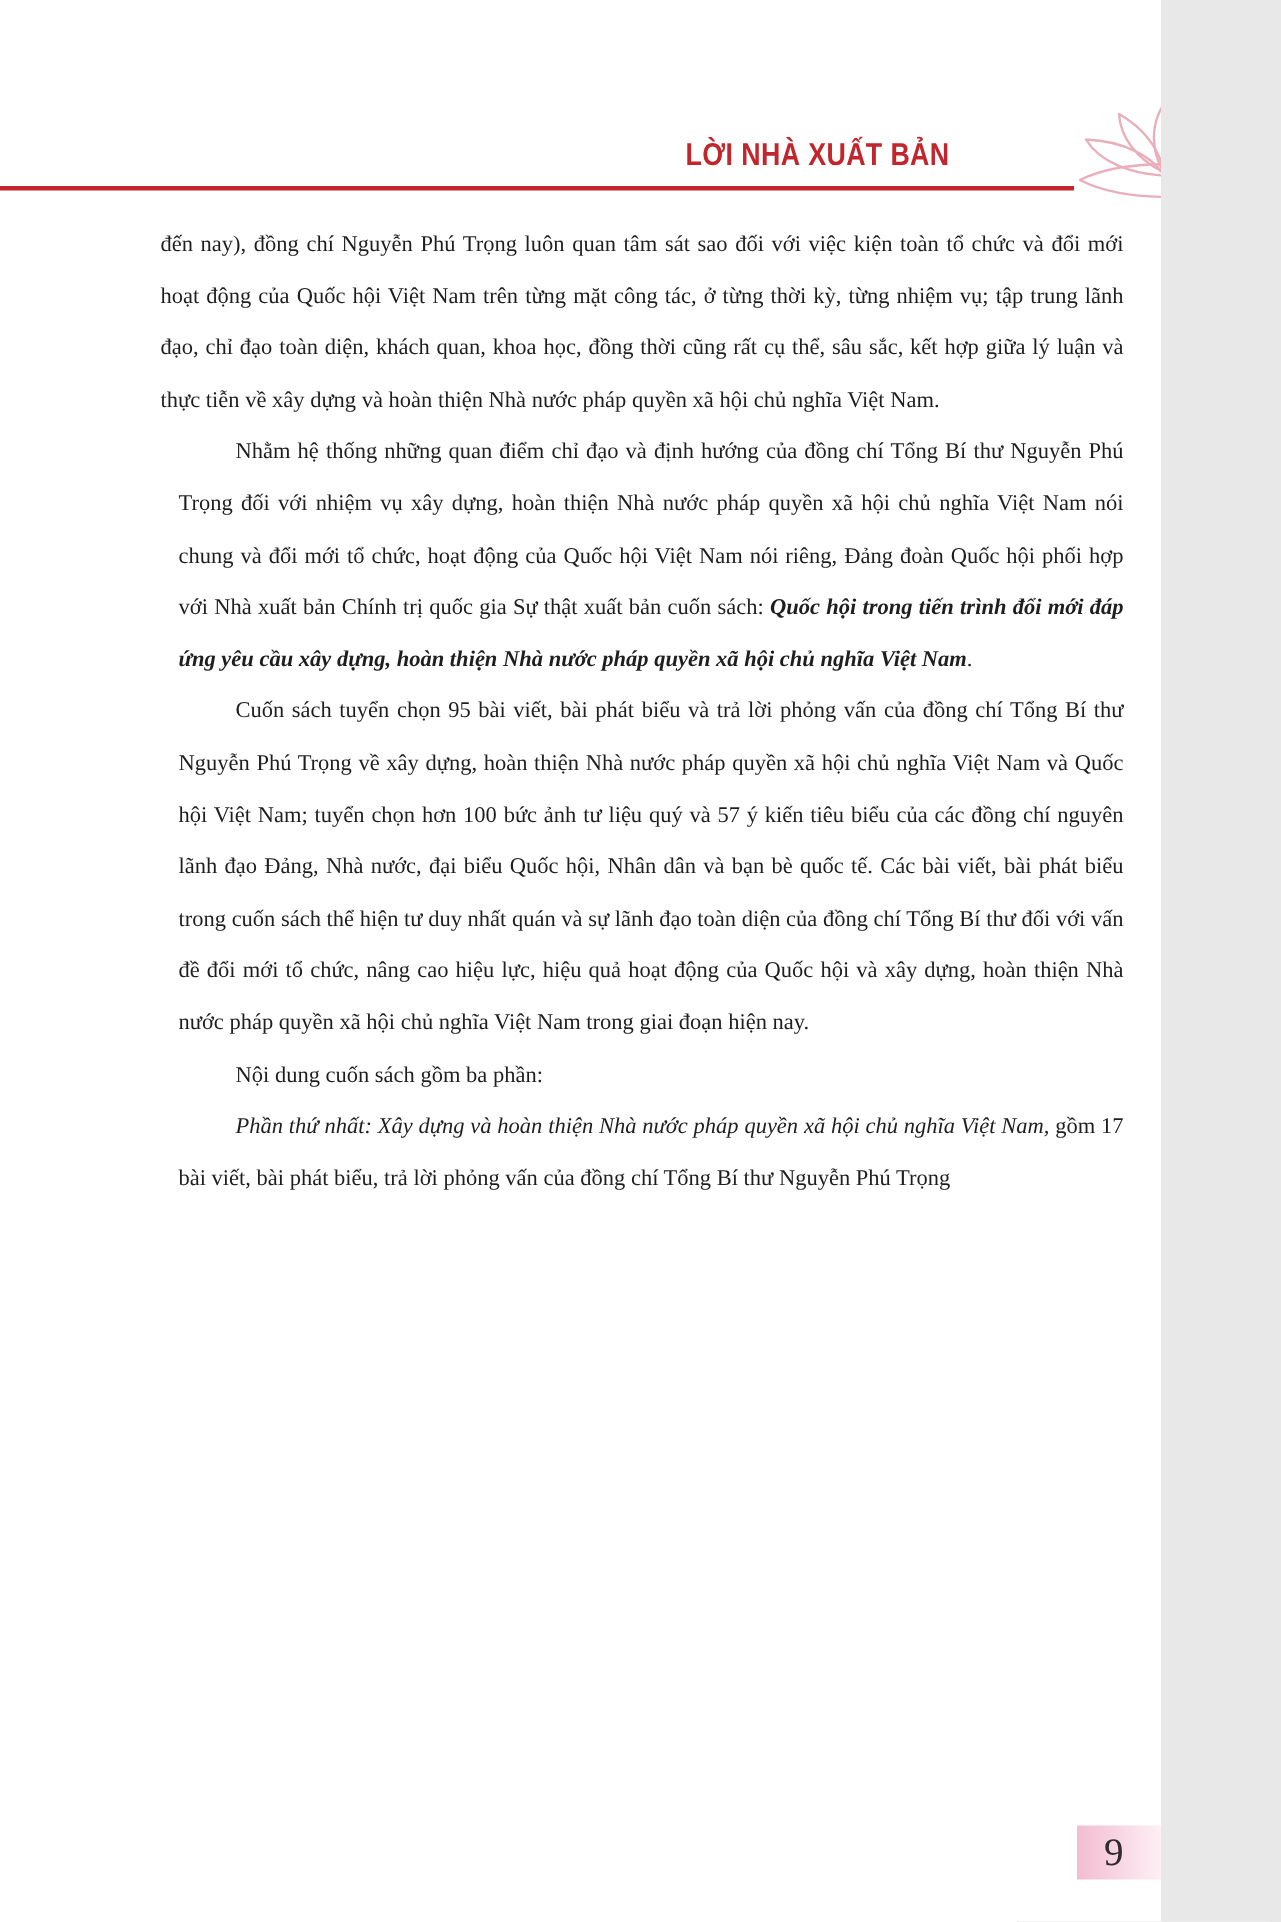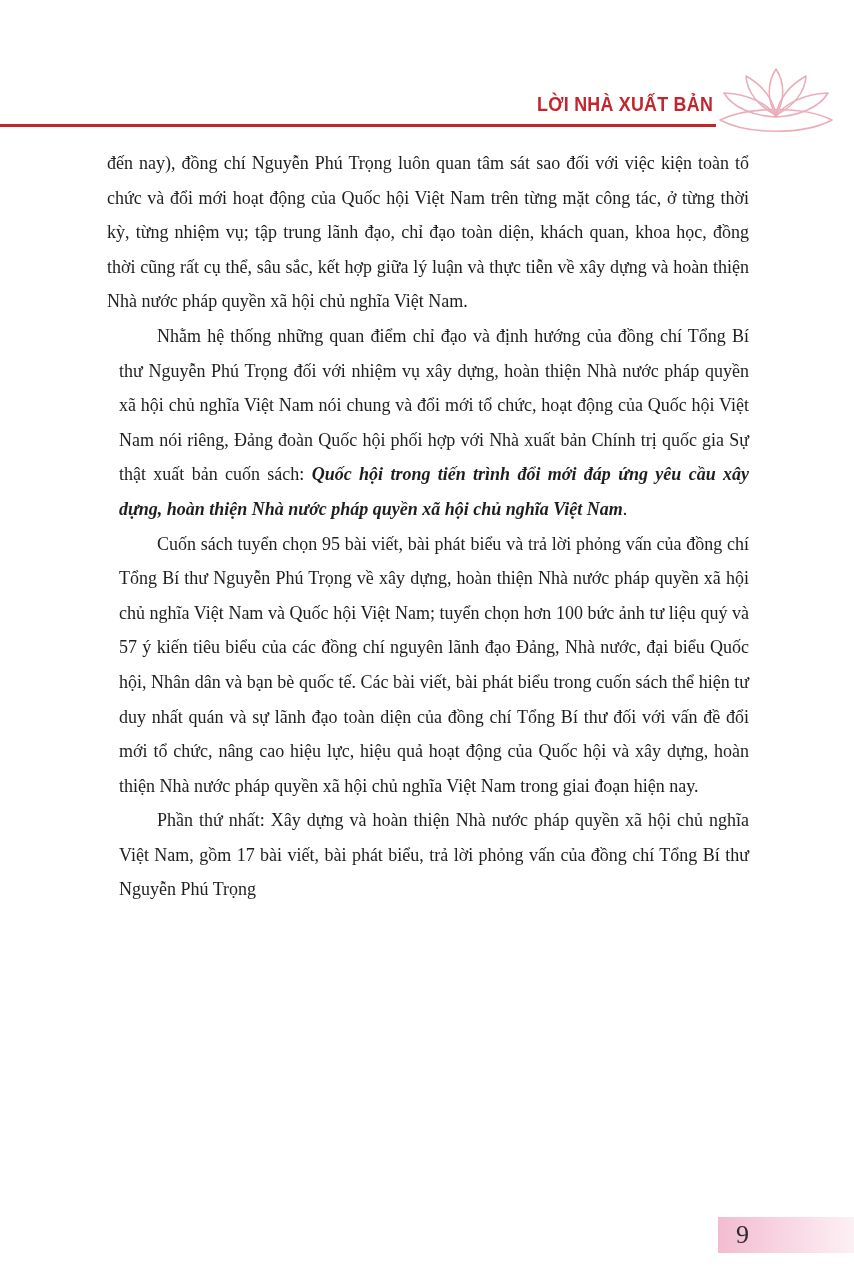--- a/index.html
+++ b/index.html
@@ -2,21 +2,21 @@
 <html lang="vi"><head>
 <meta charset="utf-8">
 <style>
   html, body {
     margin: 0;
     padding: 0;
     background: #e8e8e8;
   }
   .page {
     position: relative;
-    width: 854px;
+    width: 774px;
     height: 1281px;
     background: #ffffff;
     overflow: hidden;
     font-family: "Liberation Serif", "DejaVu Serif", serif;
     --accent: #c1262d;
     --lotus: #e9aeba;
     --bar-from: #f3bcd1;
     --bar-to: #fdf0f5;
   }
 
@@ -55,29 +55,29 @@
     stroke-width: 1.6;
     stroke-linejoin: round;
   }
 
   
   .body-text {
     position: absolute;
     top: 146px;
     left: 107px;
     width: 642px;
-    font-size: 18px;
+    font-size: 15px;
     line-height: 34.6px;
     color: #1e1e1e;
     text-align: justify;
   }
   .para { margin: 0; }
   .para.indent { text-indent: 38px; margin-left: 12px; }
   .seg.regular { font-style: normal; font-weight: normal; }
-  .seg.italic { }
+  .seg.italic { font-style: italic; }
   .seg.bold-italic { font-style: italic; font-weight: bold; }
 
   
   .footer-bar {
     position: absolute;
     top: 1217px;
     left: 718px;
     right: 0;
     height: 36px;
     background: linear-gradient(to right, var(--bar-from), var(--bar-to));
@@ -113,20 +113,21 @@
 
     <path d="M60 53 C38 52 17 44 8 29 C34 30 53 41 60 53 Z"></path>
 
     <path d="M60 53 C82 52 103 44 112 29 C86 30 67 41 60 53 Z"></path>
   </svg>
 
   <div class="body-text">
       <p class="para"><span class="seg regular">đến nay), đồng chí Nguyễn Phú Trọng luôn quan tâm sát sao đối với việc kiện toàn tổ chức và đổi mới hoạt động của Quốc hội Việt Nam trên từng mặt công tác, ở từng thời kỳ, từng nhiệm vụ; tập trung lãnh đạo, chỉ đạo toàn diện, khách quan, khoa học, đồng thời cũng rất cụ thể, sâu sắc, kết hợp giữa lý luận và thực tiễn về xây dựng và hoàn thiện Nhà nước pháp quyền xã hội chủ nghĩa Việt Nam.</span></p>
       <p class="para indent"><span class="seg regular">Nhằm hệ thống những quan điểm chỉ đạo và định hướng của đồng chí Tổng Bí thư Nguyễn Phú Trọng đối với nhiệm vụ xây dựng, hoàn thiện Nhà nước pháp quyền xã hội chủ nghĩa Việt Nam nói chung và đổi mới tổ chức, hoạt động của Quốc hội Việt Nam nói riêng, Đảng đoàn Quốc hội phối hợp với Nhà xuất bản Chính trị quốc gia Sự thật xuất bản cuốn sách: </span><span class="seg bold-italic">Quốc hội trong tiến trình đổi mới đáp ứng yêu cầu xây dựng, hoàn thiện Nhà nước pháp quyền xã hội chủ nghĩa Việt Nam</span><span class="seg regular">.</span></p>
       <p class="para indent"><span class="seg regular">Cuốn sách tuyển chọn 95 bài viết, bài phát biểu và trả lời phỏng vấn của đồng chí Tổng Bí thư Nguyễn Phú Trọng về xây dựng, hoàn thiện Nhà nước pháp quyền xã hội chủ nghĩa Việt Nam và Quốc hội Việt Nam; tuyển chọn hơn 100 bức ảnh tư liệu quý và 57 ý kiến tiêu biểu của các đồng chí nguyên lãnh đạo Đảng, Nhà nước, đại biểu Quốc hội, Nhân dân và bạn bè quốc tế. Các bài viết, bài phát biểu trong cuốn sách thể hiện tư duy nhất quán và sự lãnh đạo toàn diện của đồng chí Tổng Bí thư đối với vấn đề đổi mới tổ chức, nâng cao hiệu lực, hiệu quả hoạt động của Quốc hội và xây dựng, hoàn thiện Nhà nước pháp quyền xã hội chủ nghĩa Việt Nam trong giai đoạn hiện nay.</span></p>
+      <p class="para indent"><span class="seg regular">Nội dung cuốn sách gồm ba phần:</span></p>
       <p class="para indent"><span class="seg italic">Phần thứ nhất: Xây dựng và hoàn thiện Nhà nước pháp quyền xã hội chủ nghĩa Việt Nam,</span><span class="seg regular"> gồm 17 bài viết, bài phát biểu, trả lời phỏng vấn của đồng chí Tổng Bí thư Nguyễn Phú Trọng</span></p>
     </div>
 
   <div class="footer-bar">
     <span class="page-number">9</span>
   </div>
 
 </div>
 
 </body></html>

